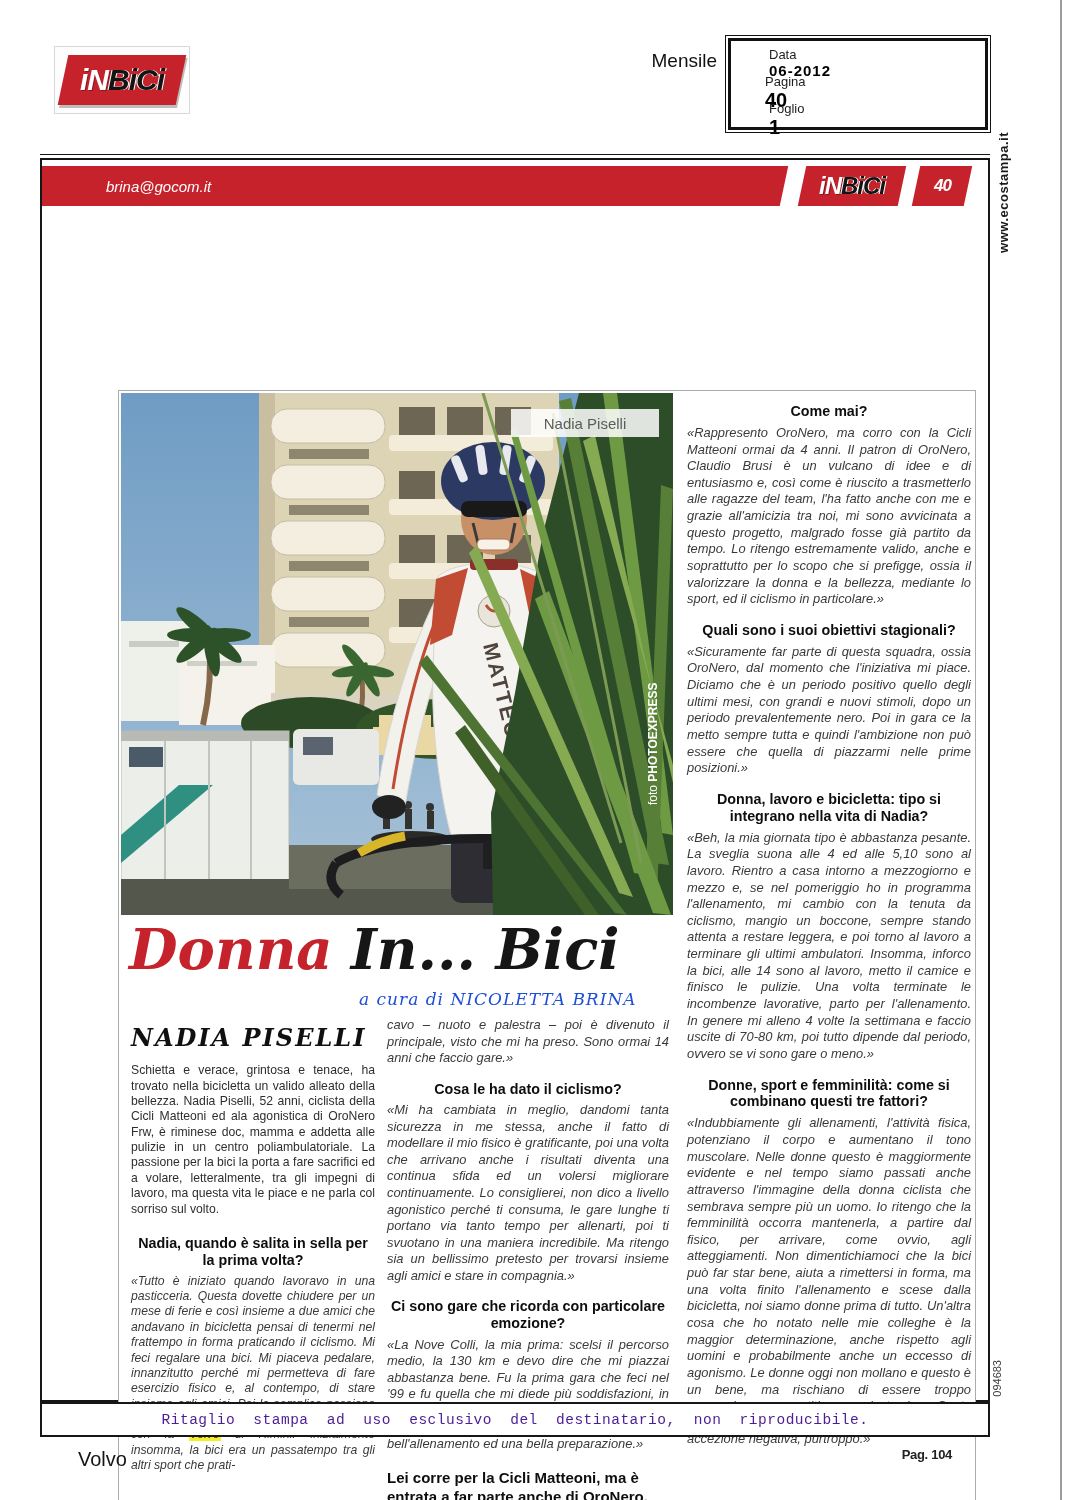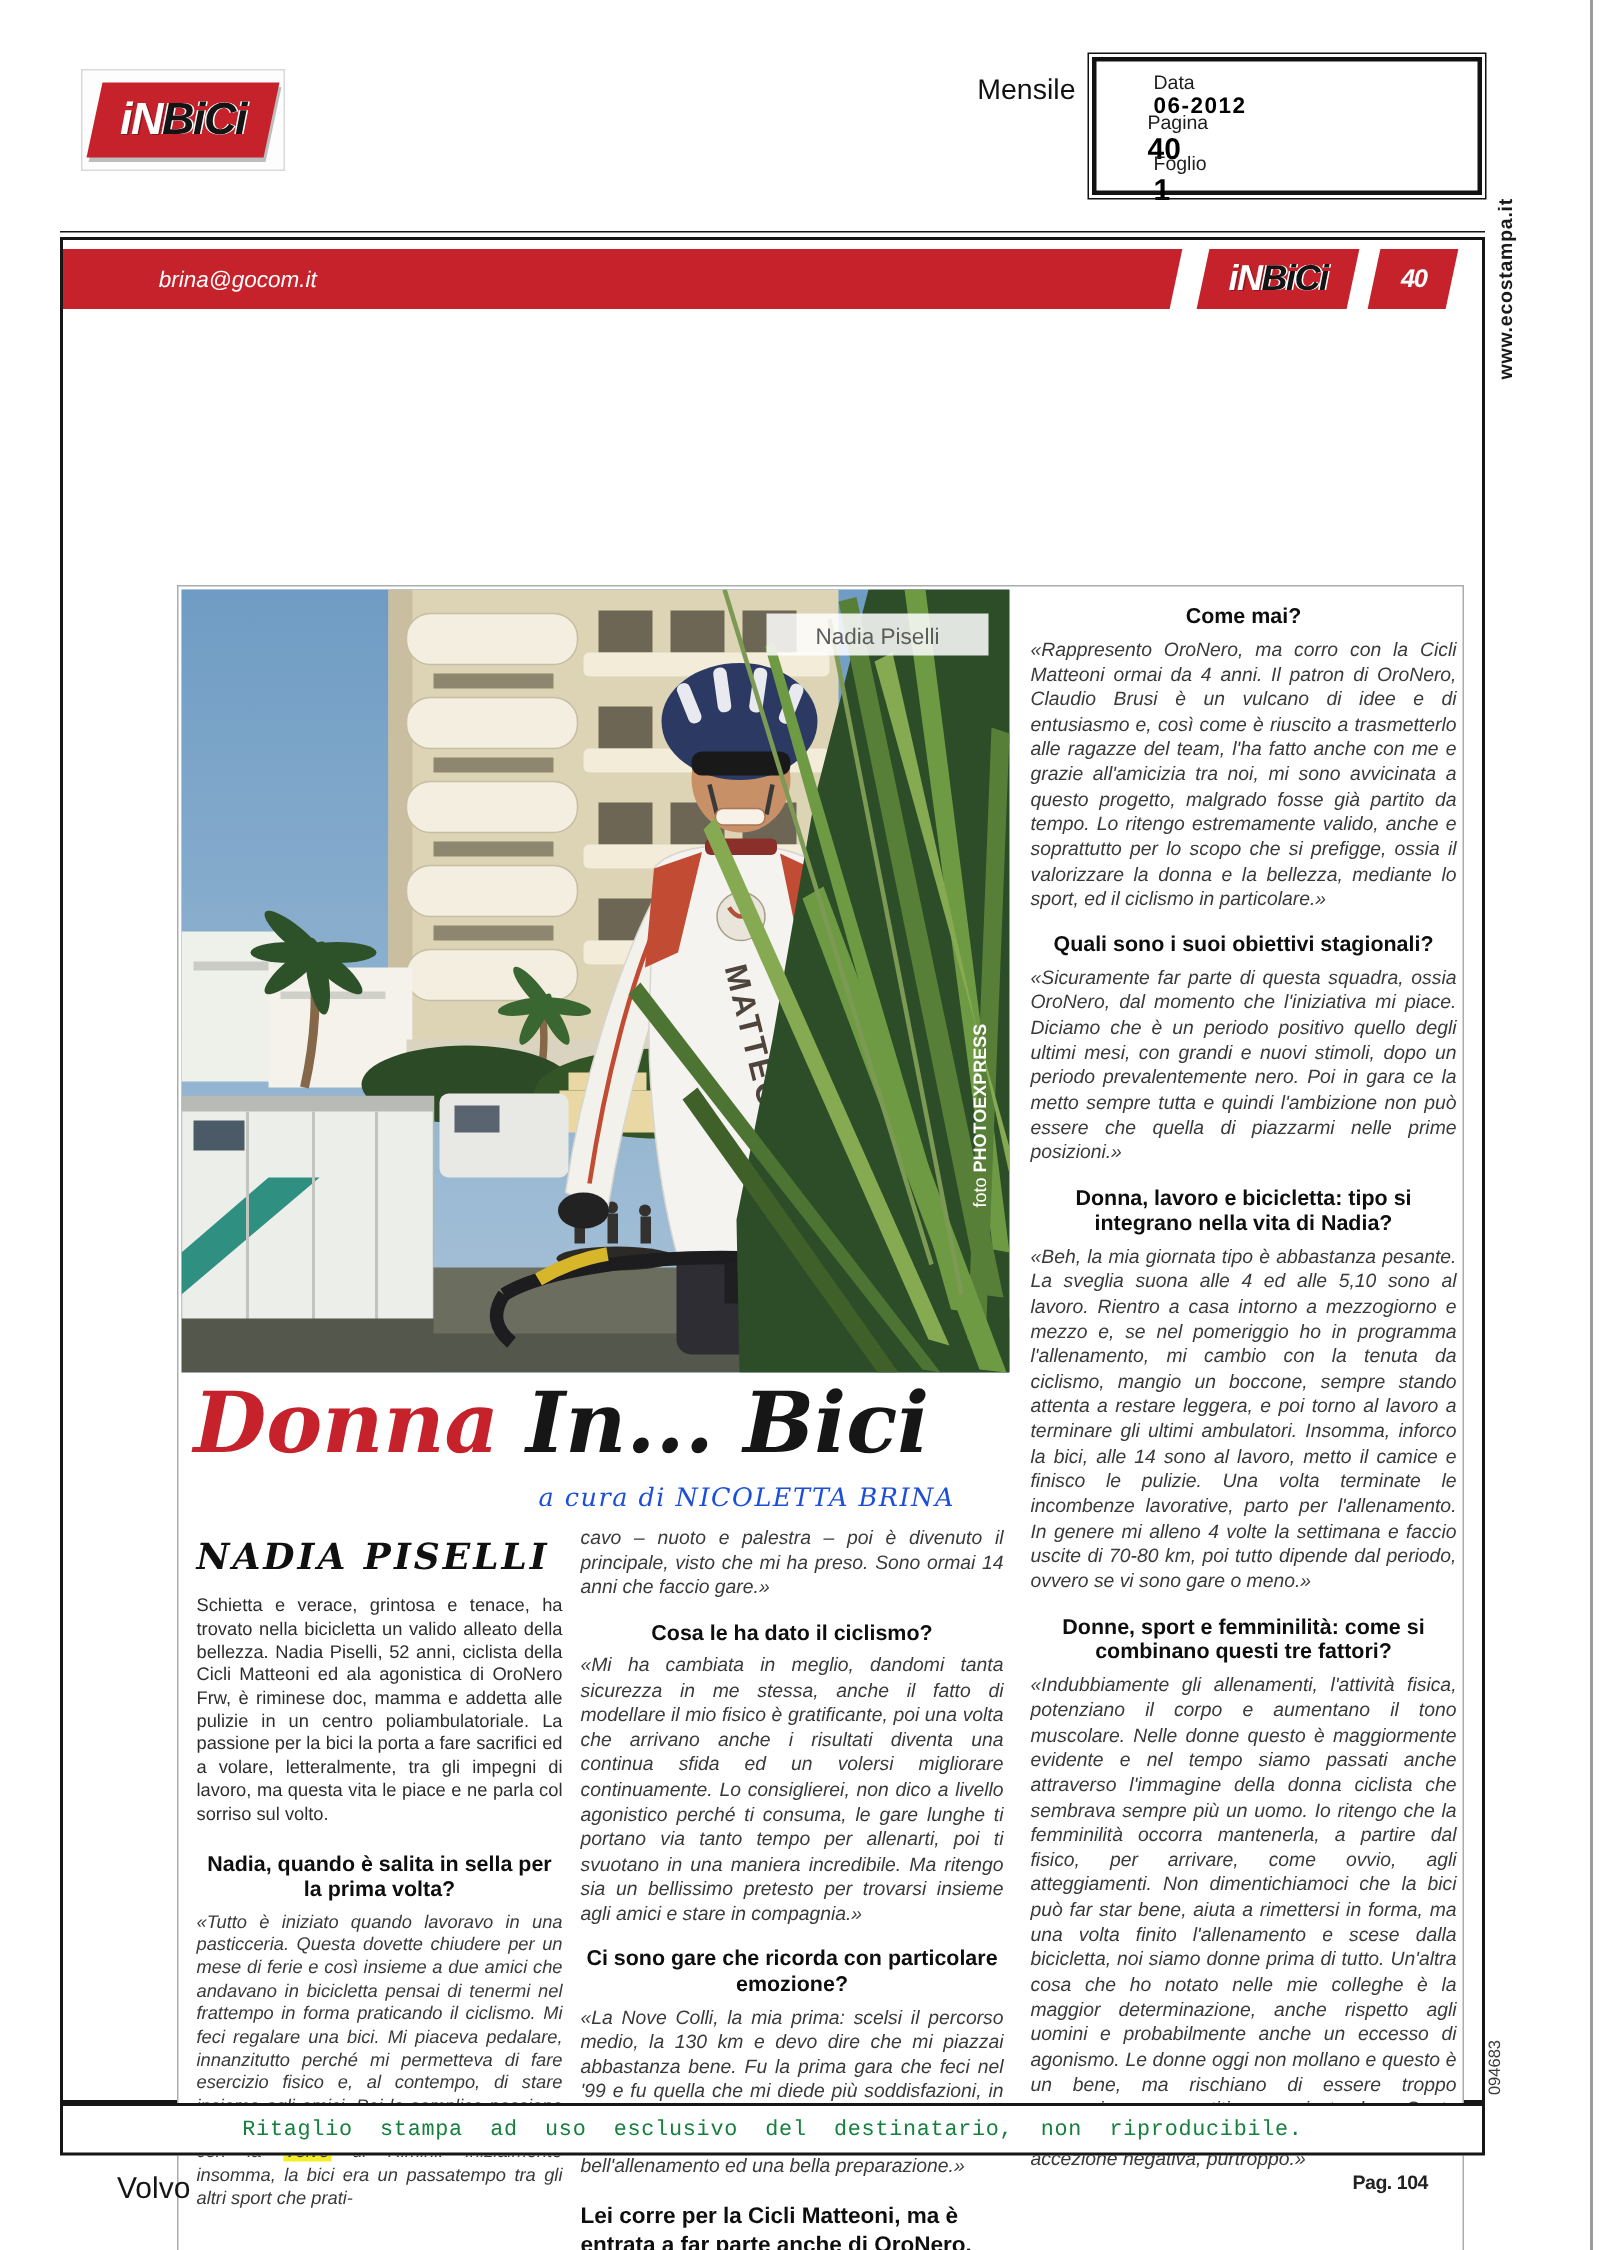--- a/index.html
+++ b/index.html
@@ -69,21 +69,21 @@
   .q{font-weight:bold;color:#0e0e0e;font-size:14.3px;line-height:1.18;margin:14px 0 5px 0;text-align:center;}
   .q.first{margin-top:0;}
   .a{font-style:italic;color:#3a3a3a;margin:0;}
   .intro{margin:0 0 18px 0;color:#2e2e2e;}
   .lead{font-weight:bold;font-size:15px;line-height:1.25;color:#0e0e0e;margin-top:17px;text-align:left;}
   mark.hl{background:#f6ee27;color:#3a3a3a;padding:0 1px;}
 
   
   #strip{left:40px;top:1402px;width:950px;height:35px;border:2px solid #161616;box-sizing:border-box;
          display:flex;align-items:center;justify-content:center;background:#fff;
-         font-family:"Liberation Mono",monospace;font-size:14.5px;color:#15803d;word-spacing:9px;letter-spacing:.5px;}
+         font-family:"Liberation Mono",monospace;font-size:14.5px;color:#4c1d95;word-spacing:9px;letter-spacing:.5px;}
   #brand{left:78px;top:1448px;font-size:20px;color:#151515;}
   #page-ref{left:872px;top:1447px;width:80px;text-align:right;font-size:13px;font-weight:bold;color:#222;
             font-family:"Liberation Sans",sans-serif;letter-spacing:-.3px;}
 </style>
 </head>
 <body>
 
 <div id="page">
 
   <div class="abs" id="logo-box">

